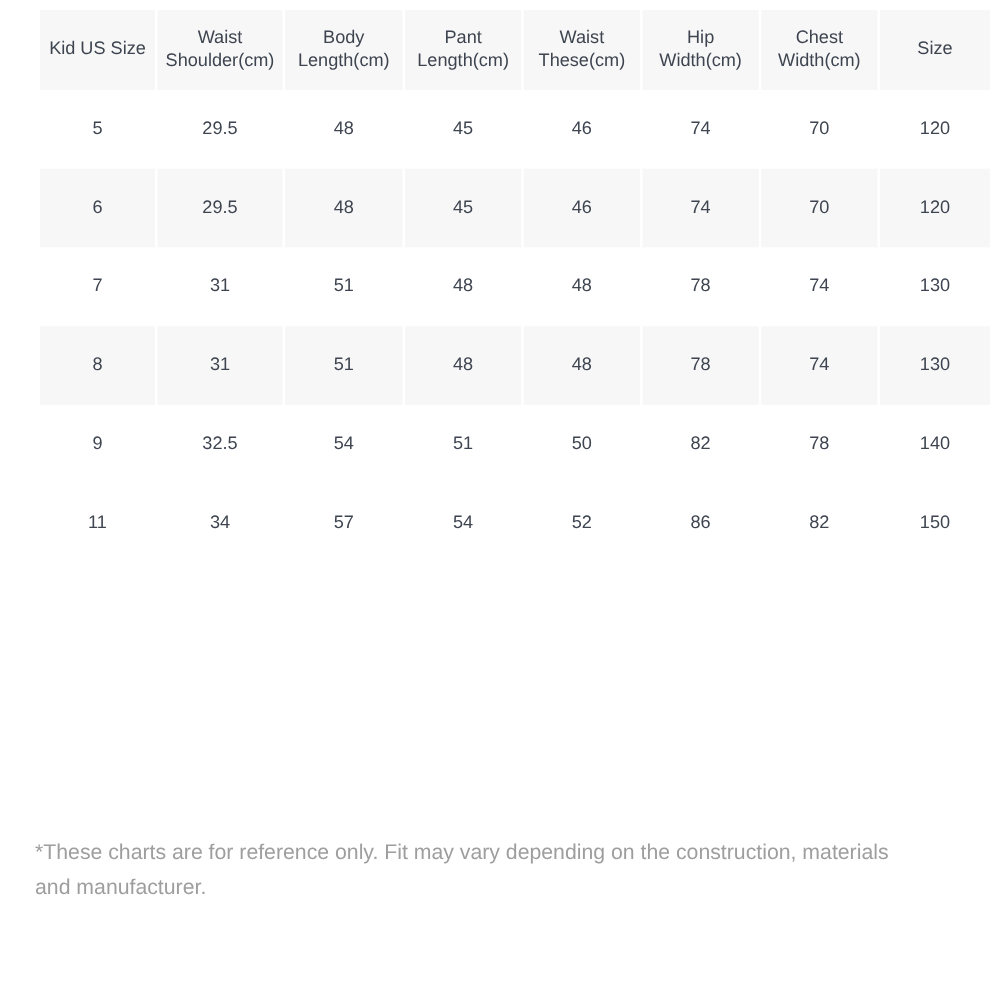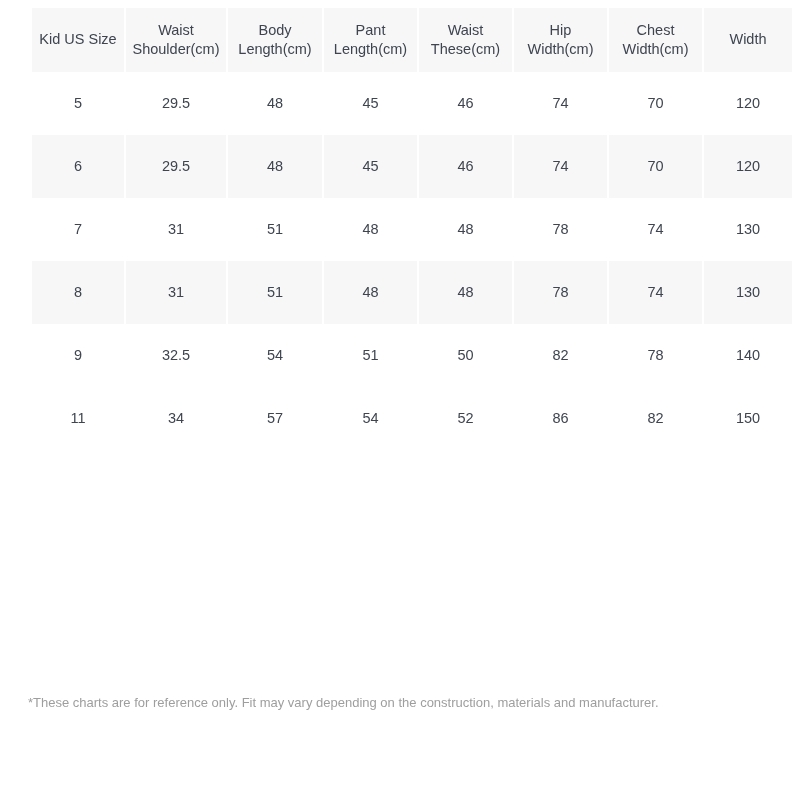--- a/index.html
+++ b/index.html
@@ -70,24 +70,24 @@
   col.c2 { width: 94px; }
   col.c3 { width: 93px; }
   col.c4 { width: 93px; }
   col.c5 { width: 93px; }
   col.c6 { width: 93px; }
   col.c7 { width: 88px; }
 
   .footnote {
     position: absolute;
     left: 28px;
-    top: 692px;
+    top: 668px;
     width: 690px;
     color: #9e9e9e;
-    font-size: 13px;
+    font-size: 17px;
     line-height: 1.62;
   }
 </style>
 </head>
 <body>
 
 <div id="page">
 
   <div class="size-chart-wrap">
     <table class="size-chart">
@@ -103,21 +103,21 @@
       </colgroup>
       <thead>
         <tr id="header-row">
             <th>Kid US Size</th>
             <th>Waist Shoulder(cm)</th>
             <th>Body Length(cm)</th>
             <th>Pant Length(cm)</th>
             <th>Waist These(cm)</th>
             <th>Hip Width(cm)</th>
             <th>Chest Width(cm)</th>
-            <th>Width</th>
+            <th>Size</th>
           </tr>
       </thead>
       <tbody id="table-body">
           <tr>
             <td>5</td>
             <td>29.5</td>
             <td>48</td>
             <td>45</td>
             <td>46</td>
             <td>74</td>

